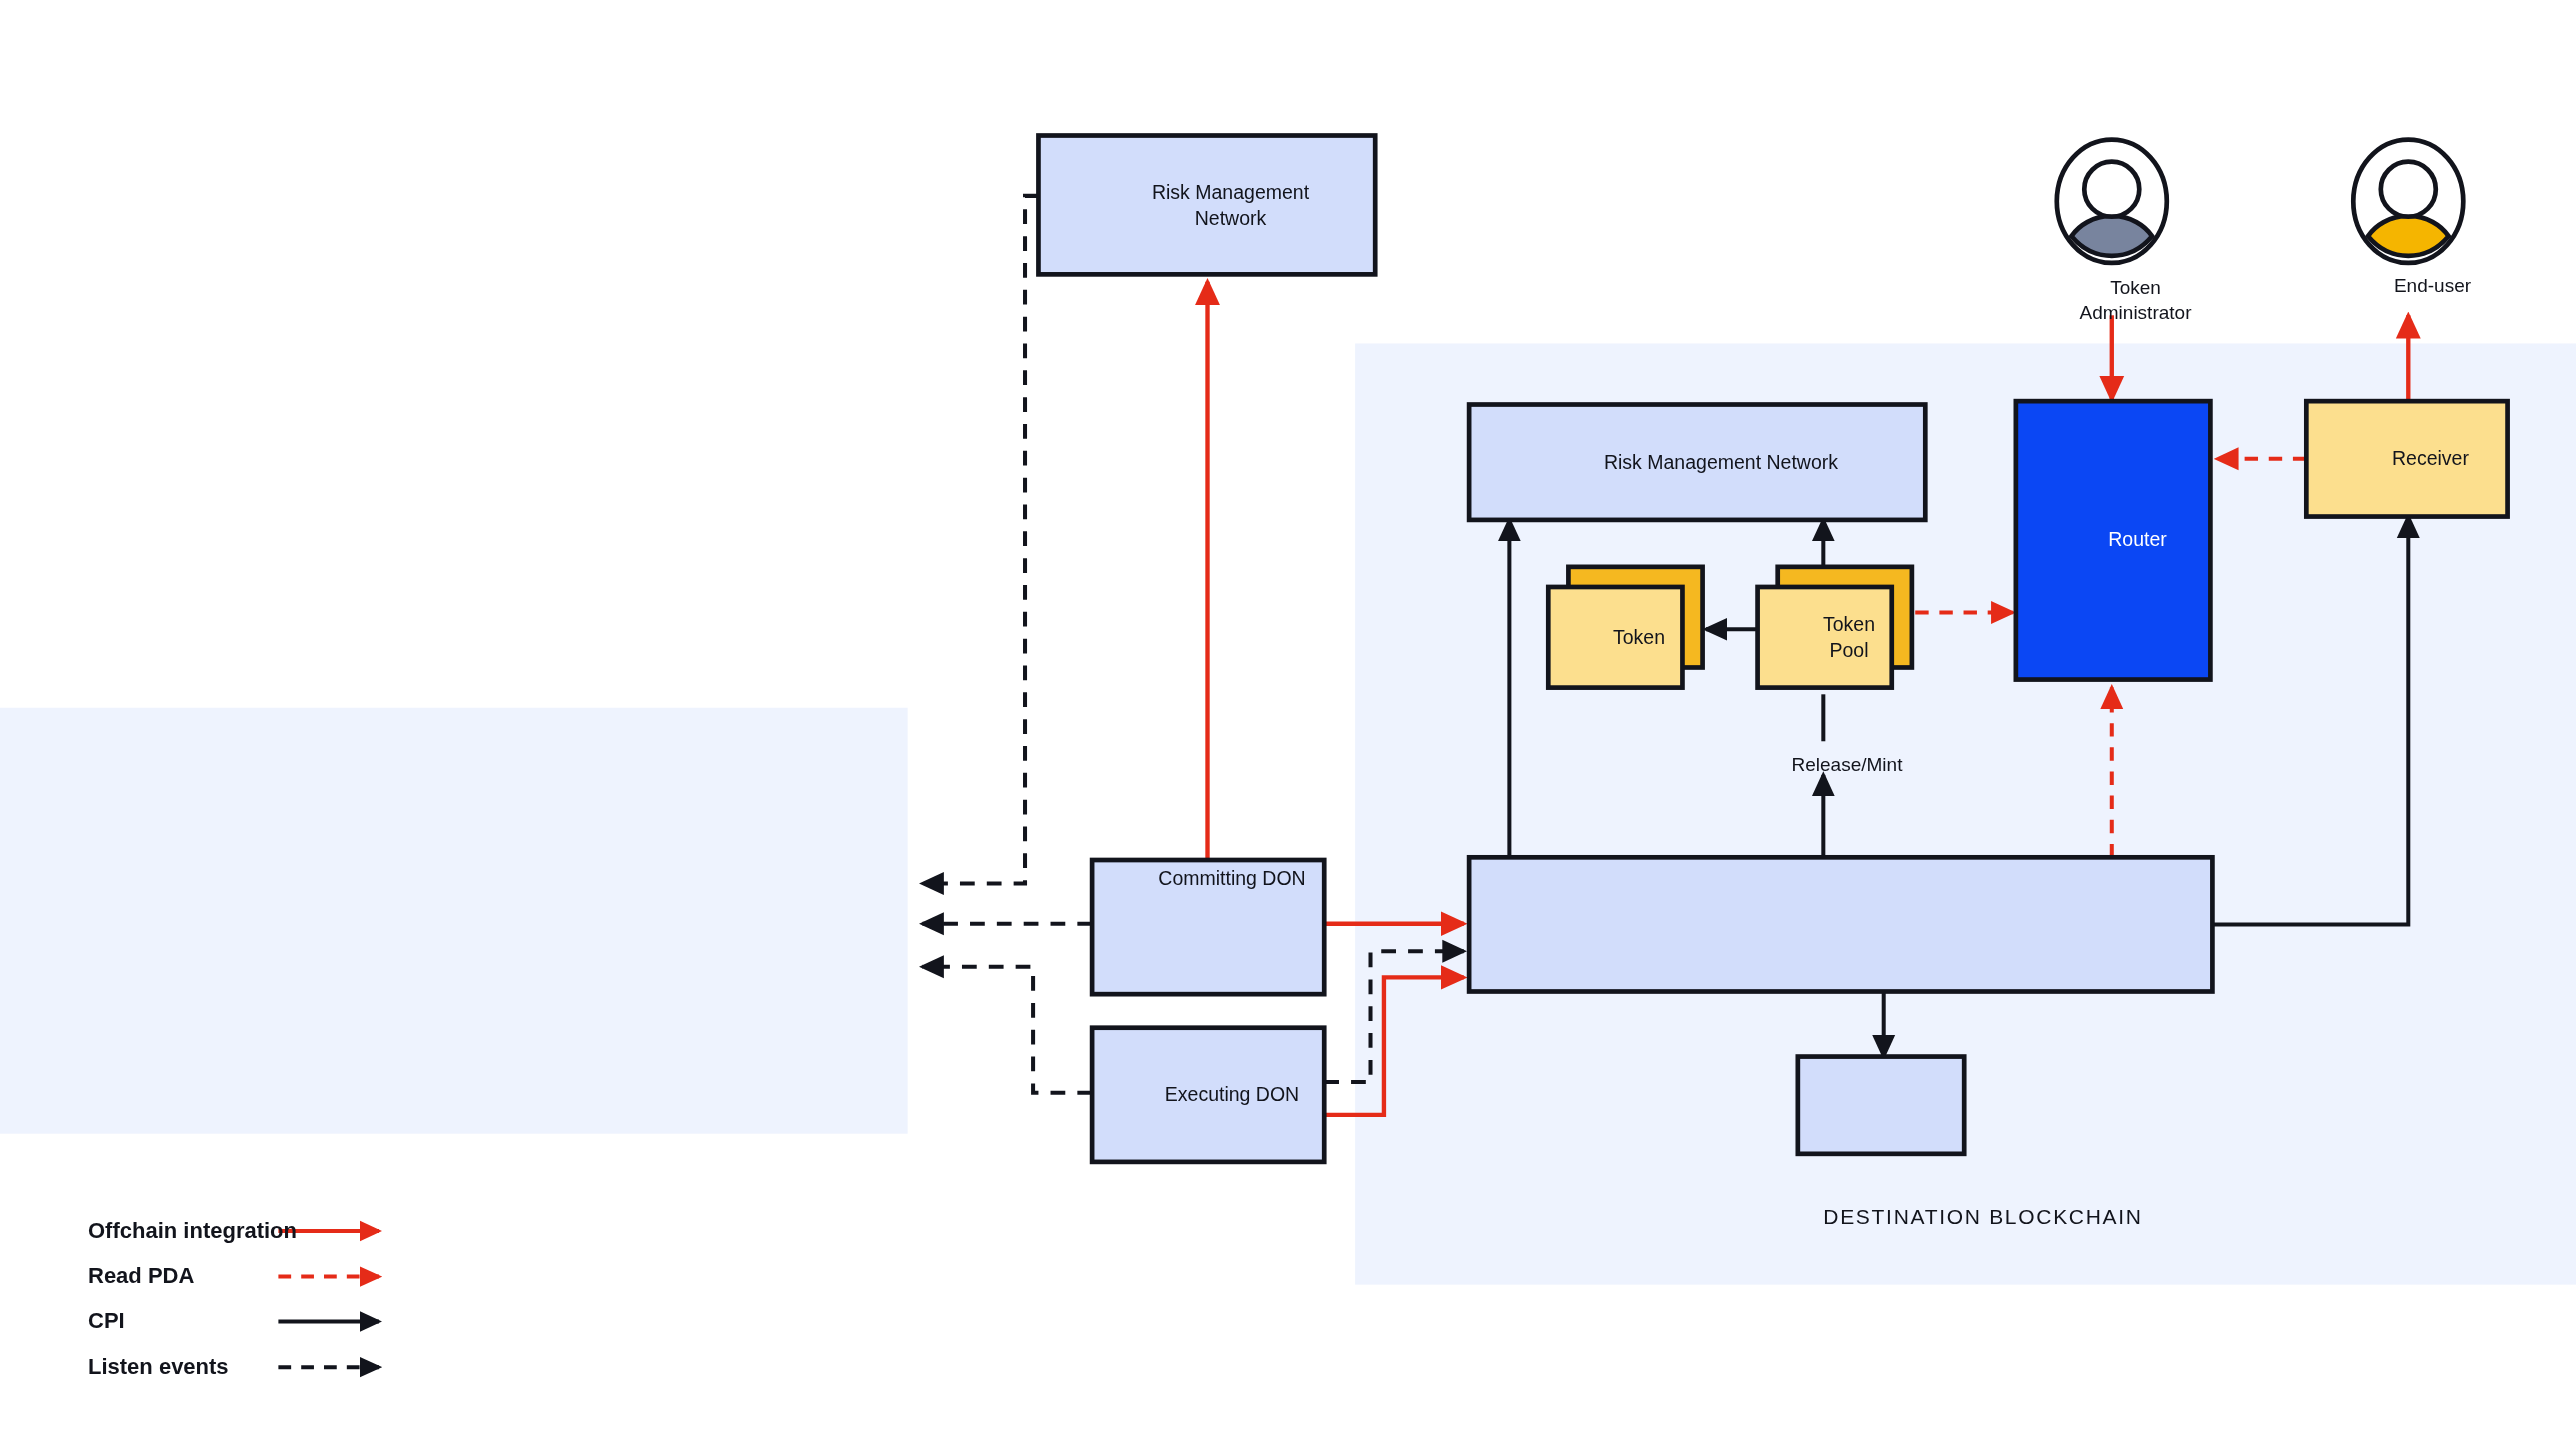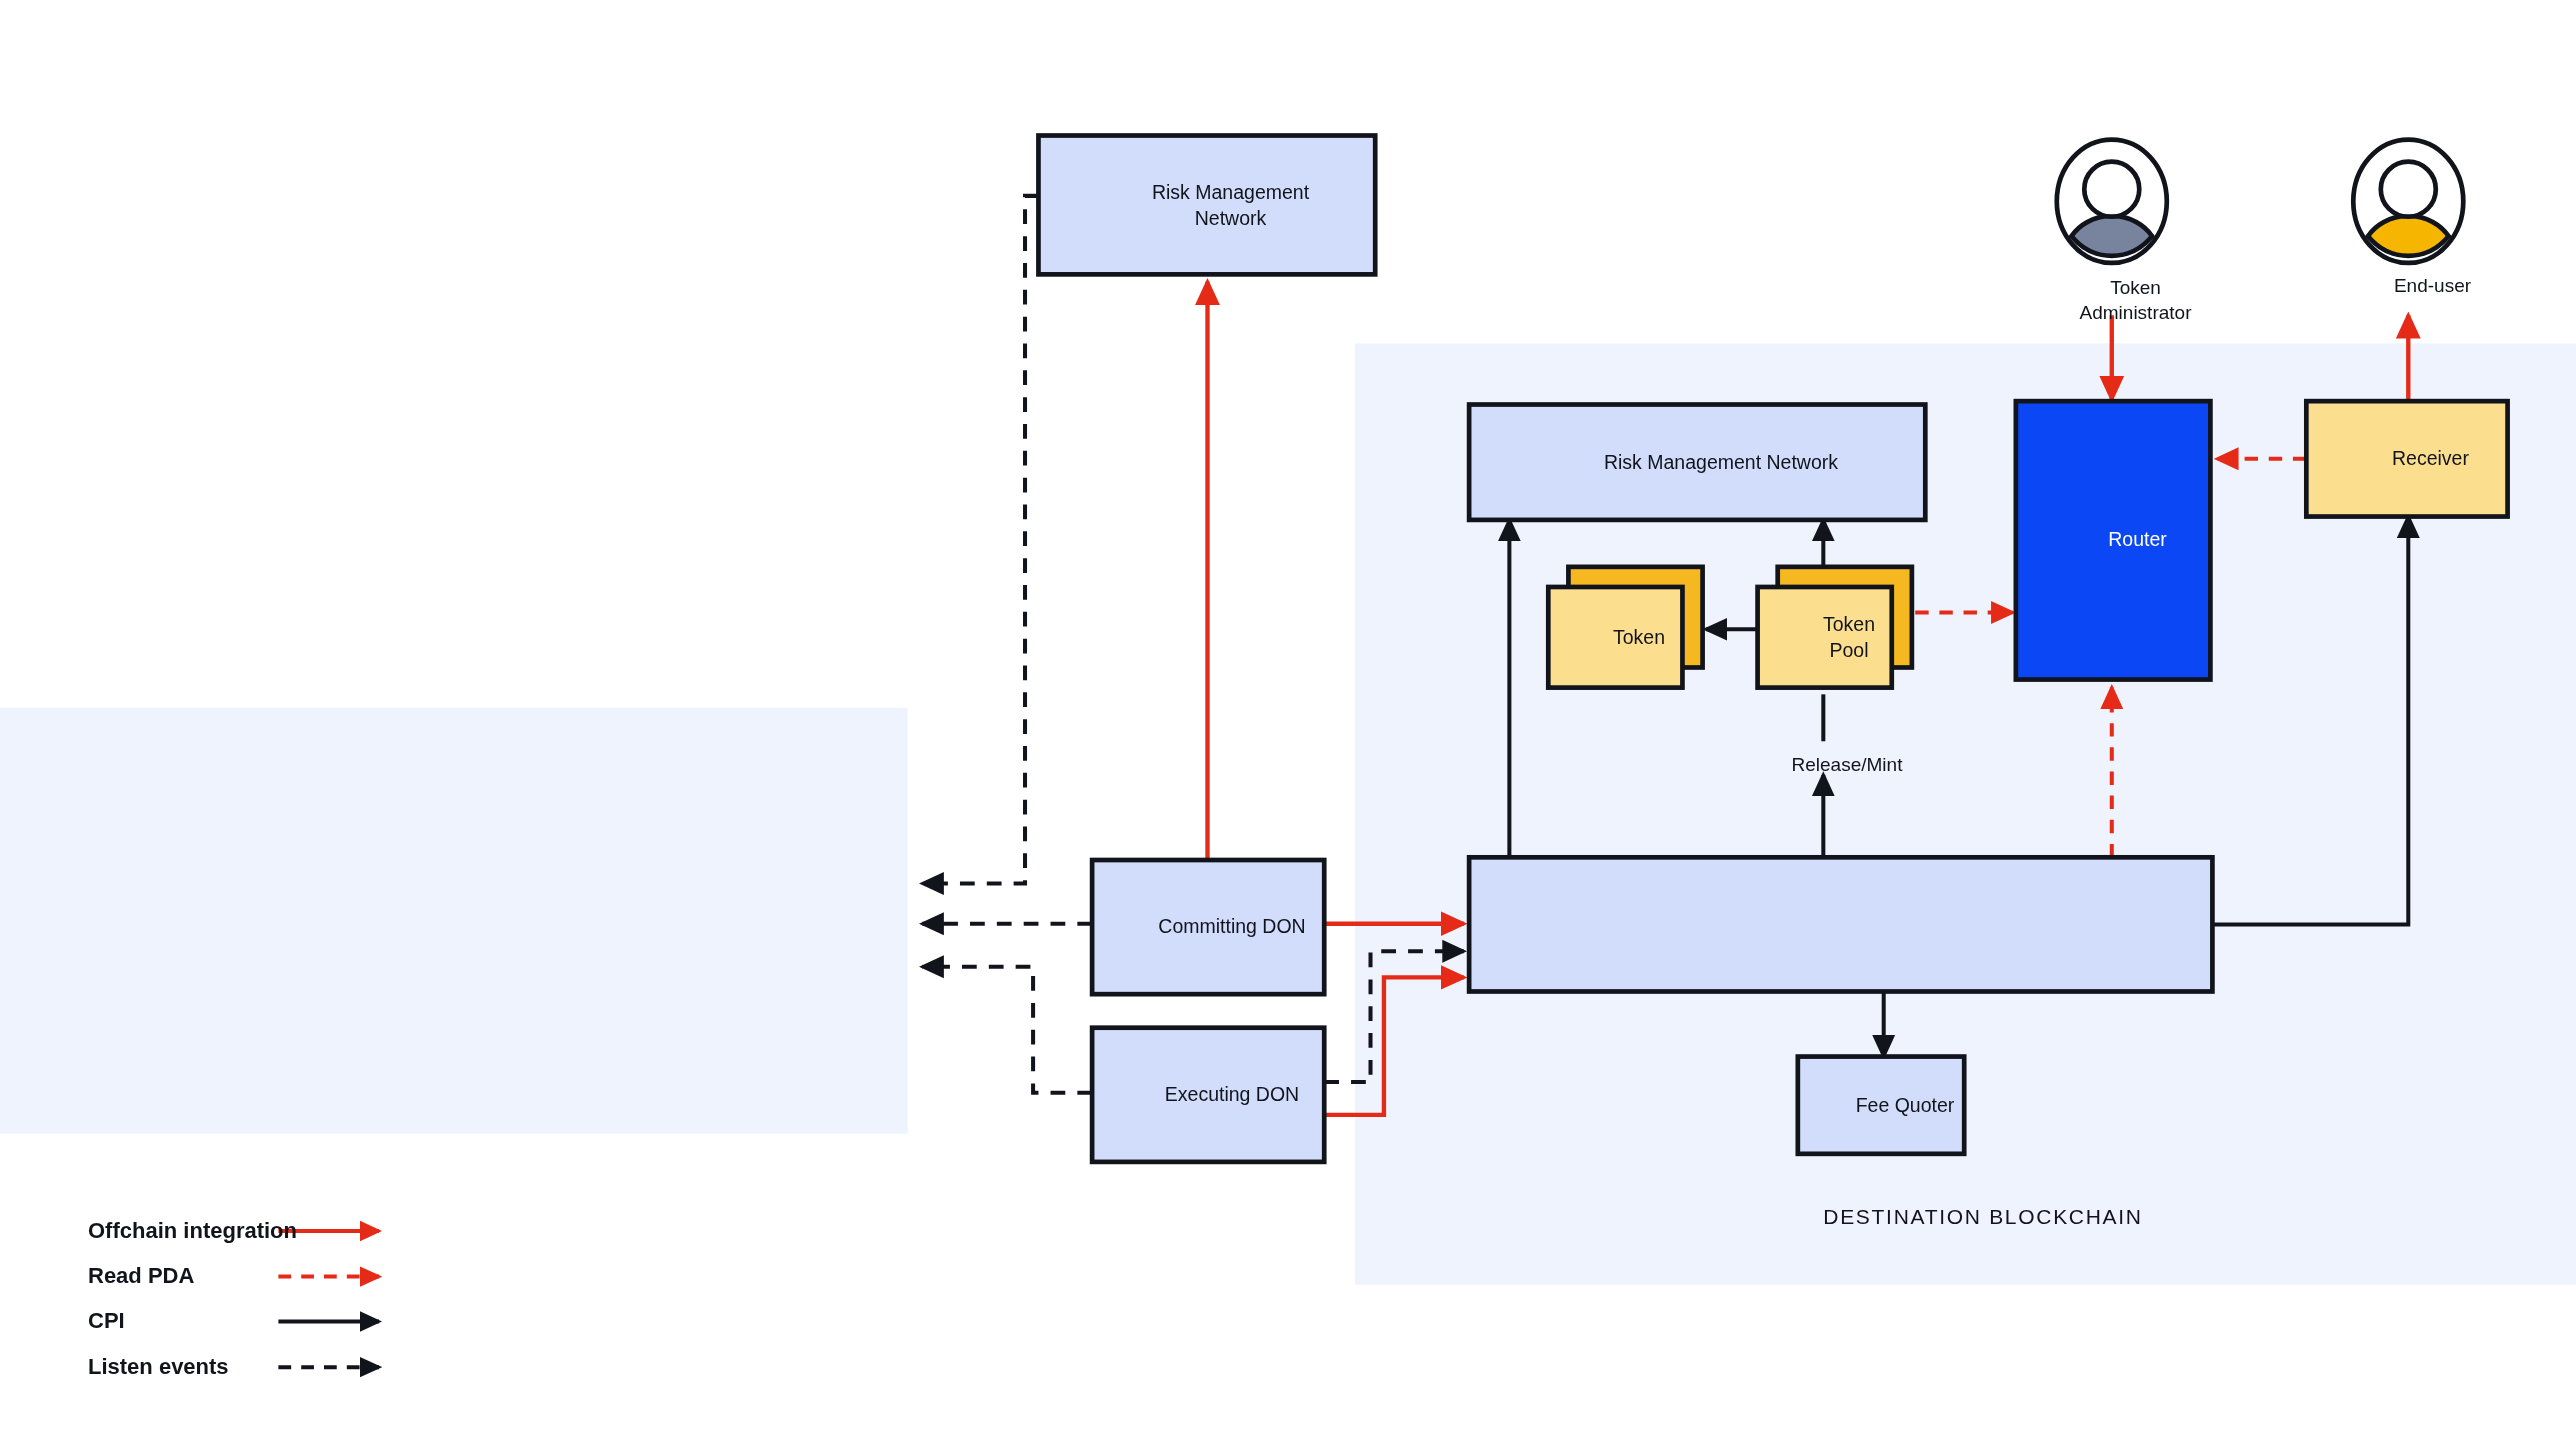--- a/index.html
+++ b/index.html
@@ -170,37 +170,36 @@
     <path d="M 415 1970 L 565 1970" fill="none" stroke="#12141C" stroke-width="6" marker-end="url(#arrow-black-sm)"></path>
     <path d="M 415 2038 L 565 2038" fill="none" stroke="#12141C" stroke-width="6" stroke-dasharray="19 15" marker-end="url(#arrow-black-sm)"></path>
   </svg>
 
 
   <div class="node-label lbl-panel" style="left:1563px; top:1197px; width:792px; height:40px;">DESTINATION BLOCKCHAIN</div>
 
   <div class="node-label lbl-box" style="left:1038px; top:136px; width:337px; height:139px;">Risk Management
 Network</div>
 
-  <div class="node-label lbl-box" style="left:1092px; top:860px; width:232px; height:134px;">Committing DON</div>
+  <div class="node-label lbl-box" style="left:1092px; top:812px; width:232px; height:134px;">Committing DON</div>
 
   <div class="node-label lbl-box" style="left:1092px; top:1028px; width:232px; height:134px;">Executing DON</div>
 
   <div class="node-label lbl-box" style="left:1469px; top:405px; width:456px; height:115px;">Risk Management Network</div>
 
   <div class="node-label lbl-box" style="left:1548px; top:587px; width:134px; height:101px;">Token</div>
 
   <div class="node-label lbl-box" style="left:1758px; top:587px; width:134px; height:101px;">Token
 Pool</div>
 
   <div class="node-label lbl-router" style="left:2016px; top:401px; width:195px; height:278px;">Router</div>
 
   <div class="node-label lbl-box" style="left:2306px; top:401px; width:201px; height:115px;">Receiver</div>
 
 
-  <div class="node-label lbl-box" style="left:1798px; top:1057px; width:166px; height:97px;">Fee Quoter</div>
 
   <div class="node-label lbl-actor" style="left:1991px; top:272px; width:241px; height:58px;">Token
 Administrator</div>
 
   <div class="node-label lbl-actor" style="left:2308px; top:272px; width:201px; height:29.5px;">End-user</div>
 
   <div class="node-label lbl-edge" style="left:1729px; top:751px; width:188px; height:29.5px;">Release/Mint</div>
 
   <div class="node-label lbl-legend" style="left:64px; top:1216px; width:215px; height:31px;">Offchain integration</div>
 

